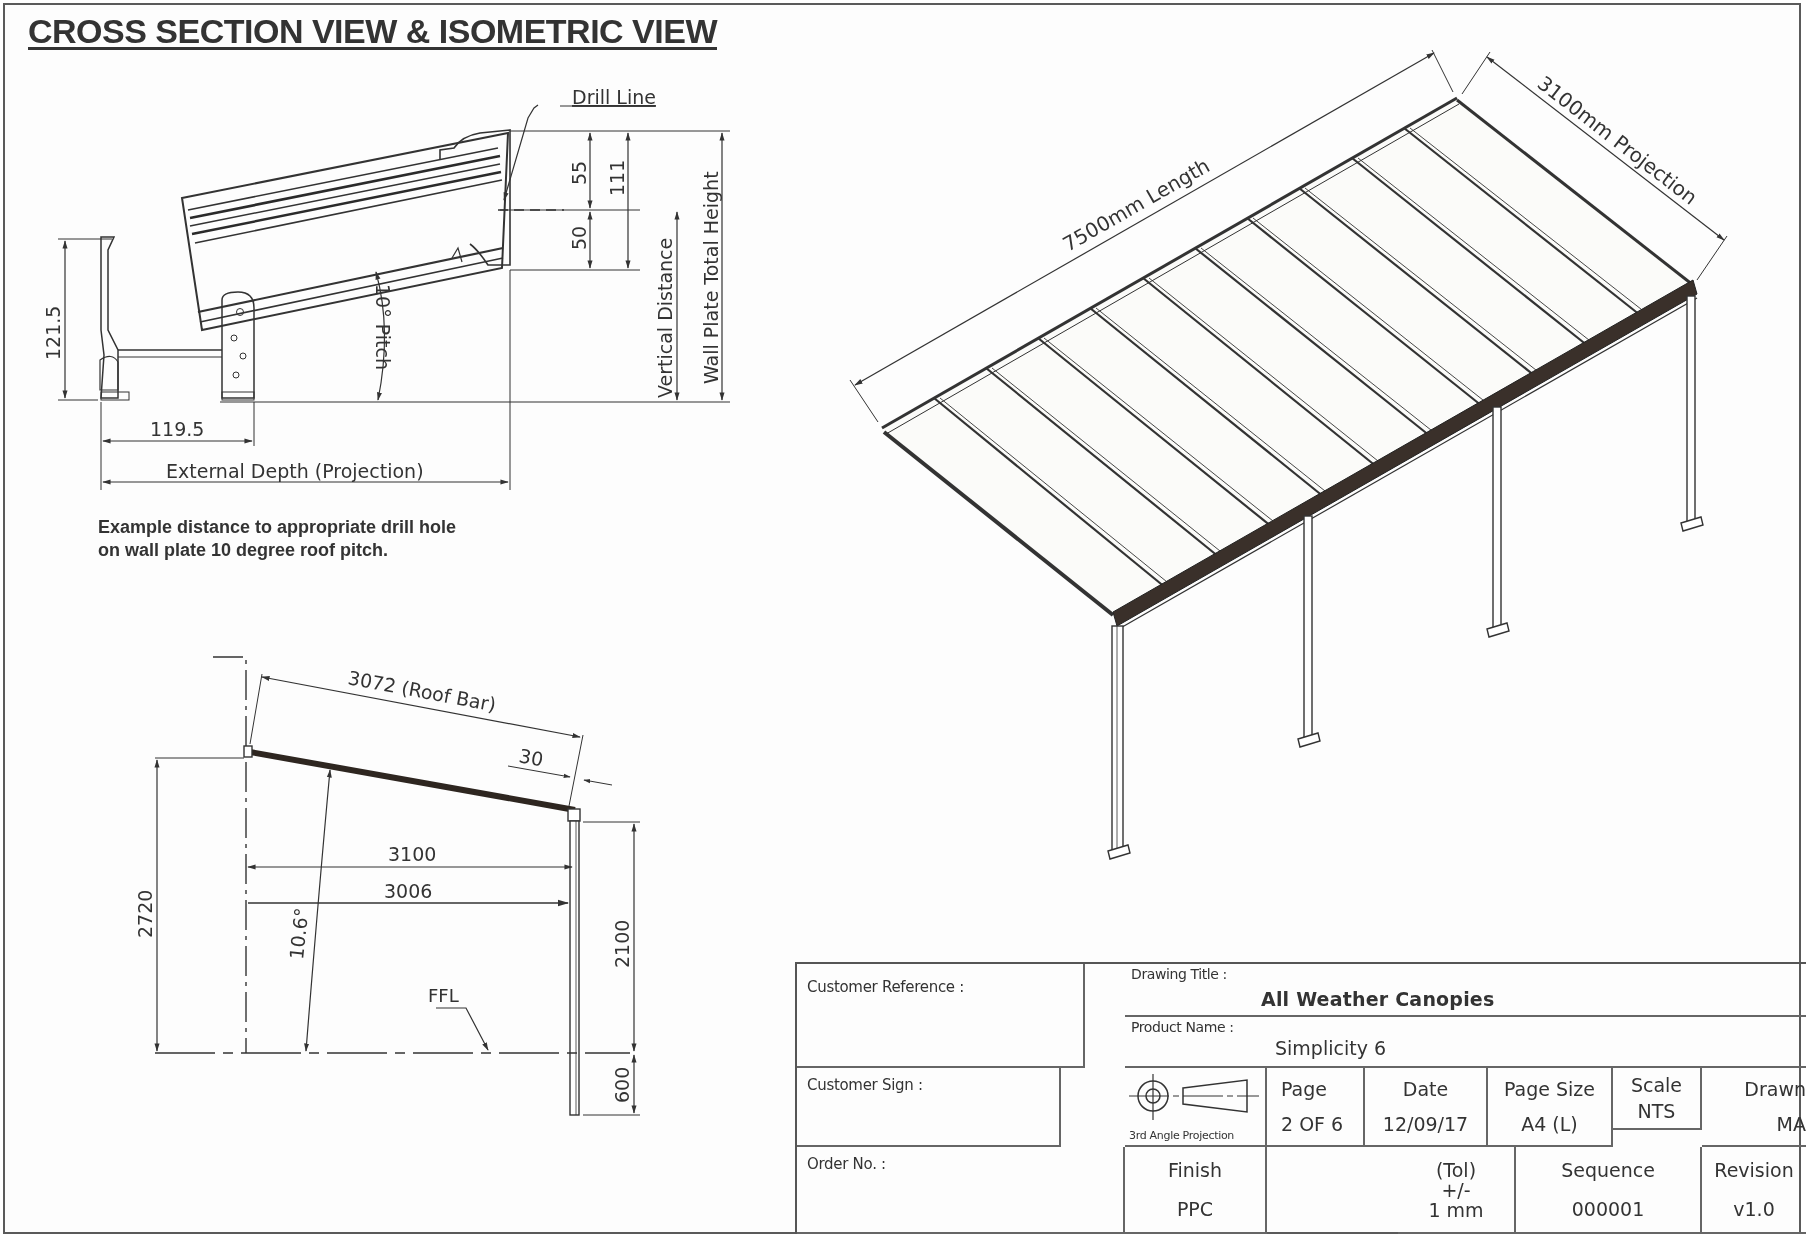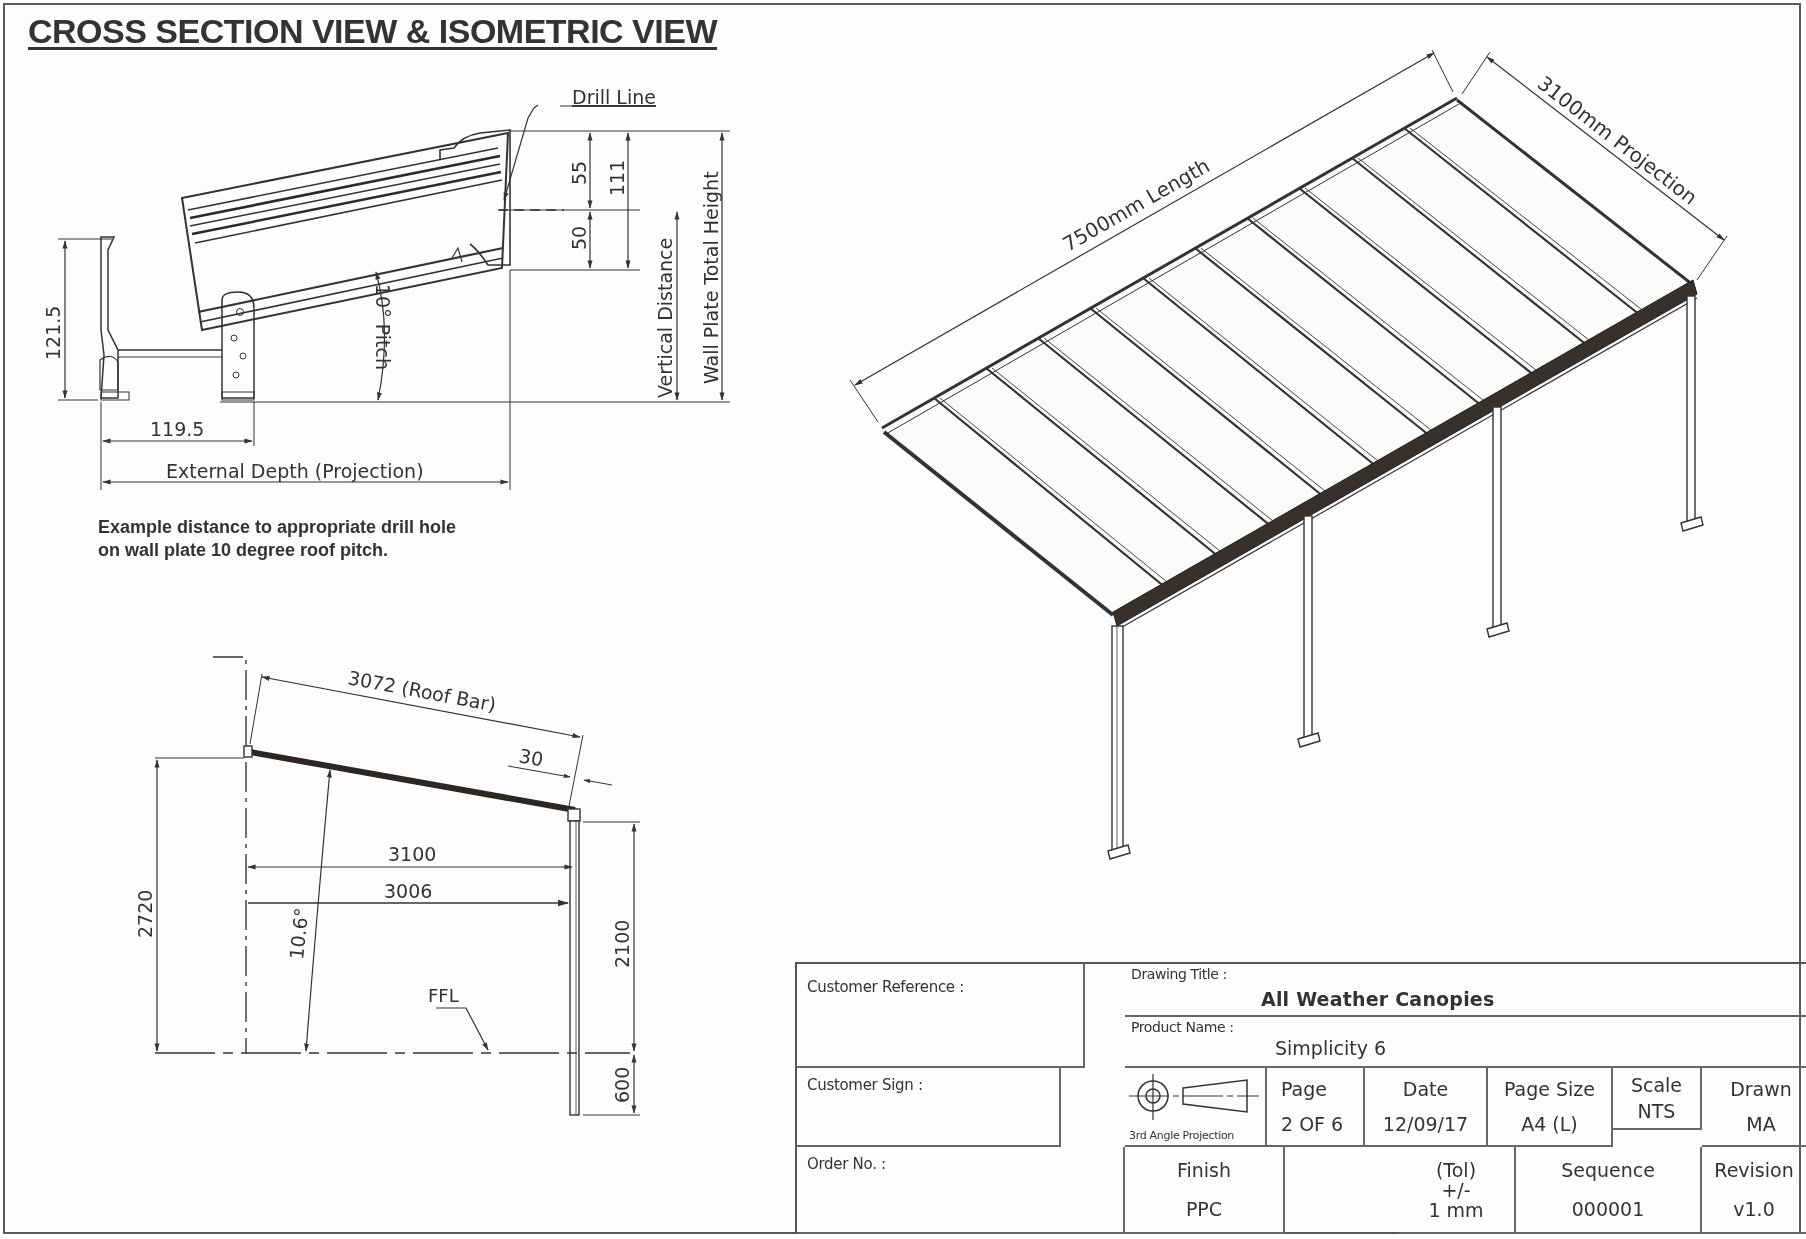--- a/index.html
+++ b/index.html
@@ -269,27 +269,27 @@
       <span>A4 (L)</span>
     </div>
   </div>
   <div class="cell" style="left:816px;top:104px;width:89px;height:62px;">
     <div class="center-col">
       <span>Scale</span>
       <span>NTS</span>
     </div>
   </div>
   <div class="cell" style="left:905px;top:104px;width:106px;height:79px;">
-    <div class="center-col" style="align-items:center;padding-left:14px;">
+    <div class="center-col" style="align-items:flex-end;padding-left:14px;">
       <span>Drawn</span>
       <span>MA</span>
     </div>
   </div>
 
-  <div class="cell" style="left:328px;top:183px;width:160px;height:87px;">
+  <div class="cell" style="left:328px;top:183px;width:142px;height:87px;">
     <div class="center-col">
       <span>Finish</span>
       <span>PPC</span>
     </div>
   </div>
   <div class="cell" style="left:601px;top:183px;width:118px;height:87px;">
     <div class="center-col" style="justify-content:center;line-height:20px;">
       <span>(Tol)</span>
       <span>+/-</span>
       <span>1 mm</span>

